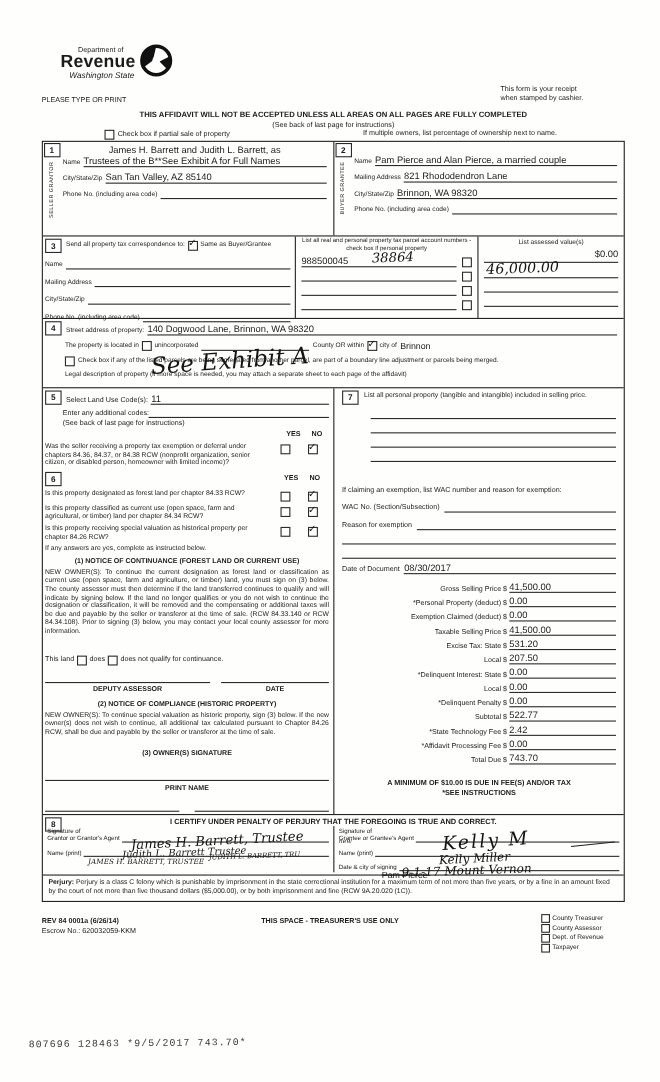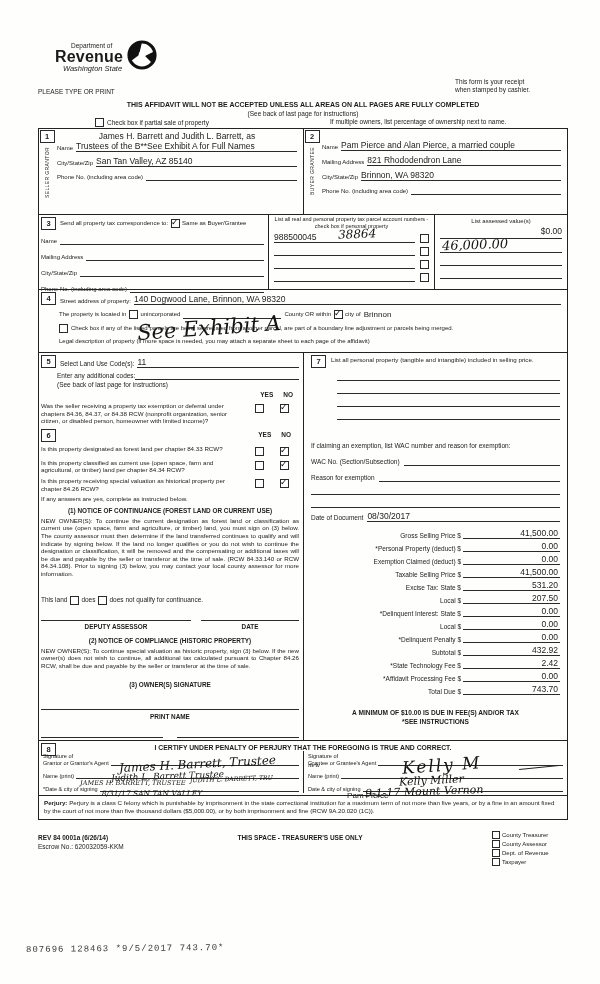--- a/index.html
+++ b/index.html
@@ -29,21 +29,21 @@
   .formbox{position:absolute;left:38px;top:128px;width:530px;border:1.5px solid #222;box-sizing:border-box;}
   .half{width:50%;box-sizing:border-box;display:flex;}
   .vstrip{width:16px;flex:none;display:flex;flex-direction:column;align-items:center;padding-top:1px;}
   .vlabel{margin-top:4px;writing-mode:vertical-rl;transform:rotate(180deg);font-size:5px;
           letter-spacing:.4px;color:#222;line-height:6px;text-align:center;}
   .fields{flex:1;padding:1px 6px 2px 2px;display:flex;flex-direction:column;}
   .frow{display:flex;align-items:flex-end;margin-top:4px;}
   .frow .lbl{flex:none;margin-right:3px;white-space:nowrap;}
   .taxrow{display:flex;align-items:flex-end;height:13px;}
   .taxlbl{width:150px;text-align:right;font-size:6.5px;white-space:nowrap;flex:none;}
-  .taxval{flex:1;border-bottom:1px solid #2a2a2a;text-align:right;font-size:8.5px;line-height:10px;padding-right:2px;margin-left:2px;}
+  .taxval{flex:1;border-bottom:1px solid #2a2a2a;text-align:left;font-size:8.5px;line-height:10px;padding-right:2px;margin-left:2px;}
   .qrow{display:flex;align-items:flex-start;margin-top:3px;}
   .qtext{width:196px;flex:none;}
   .qboxes{flex:1;display:flex;justify-content:flex-end;gap:16px;padding-right:10px;padding-top:2px;}
   .sigline{position:relative;border-bottom:1px solid #2a2a2a;}
   .mono{font-family:"Liberation Mono","DejaVu Sans Mono",monospace;}
 </style>
 </head>
 <body>
 
 <div class="page">
@@ -366,21 +366,21 @@
           <div class="taxrow">
               <span class="taxlbl">Local  $</span>
               <span class="taxval">0.00</span>
             </div>
           <div class="taxrow">
               <span class="taxlbl">*Delinquent Penalty  $</span>
               <span class="taxval">0.00</span>
             </div>
           <div class="taxrow">
               <span class="taxlbl">Subtotal  $</span>
-              <span class="taxval">432.92</span>
+              <span class="taxval">522.77</span>
             </div>
           <div class="taxrow">
               <span class="taxlbl">*State Technology Fee  $</span>
               <span class="taxval">2.42</span>
             </div>
           <div class="taxrow">
               <span class="taxlbl">*Affidavit Processing Fee  $</span>
               <span class="taxval">0.00</span>
             </div>
           <div class="taxrow">
@@ -409,26 +409,20 @@
               <span class="hand" style="position:absolute;left:0px;top:6px;font-size:9px;white-space:nowrap;transform:rotate(-2deg);">Judith L. Barrett Trustee</span>
             </div>
           </div>
           <div class="row" style="height:13px;position:relative;">
             <span style="font-size:5.6px;flex:none;">Name (print)</span>
             <div class="sigline grow" style="margin-left:2px;">
               <span class="hand" style="position:absolute;left:4px;top:1px;font-size:6.6px;white-space:nowrap;">JAMES H. BARRETT, TRUSTEE</span>
               <span class="hand" style="position:absolute;left:114px;top:-3px;font-size:6.2px;white-space:nowrap;transform:rotate(-2deg);">JUDITH L. BARRETT, TRU</span>
             </div>
           </div>
-          <div class="row" style="height:13px;position:relative;">
-            <span style="font-size:5.6px;flex:none;">*Date &amp; city of signing</span>
-            <div class="sigline grow" style="margin-left:2px;">
-              <span class="hand" style="position:absolute;left:2px;top:-2px;font-size:7.5px;white-space:nowrap;">8/31/17  SAN TAN VALLEY</span>
-            </div>
-          </div>
         </div>
         <div class="grow" style="border-left:1.2px solid #222;box-sizing:border-box;padding:0 4px;">
           <div class="row" style="height:15px;position:relative;">
             <div style="font-size:5.6px;line-height:6.4px;flex:none;">
               <div>Signature of</div>
               <div>Grantee or Grantee's Agent</div>
             </div>
             <div class="sigline grow" style="margin-left:2px;">
               <span class="hand" style="position:absolute;left:24px;top:-10px;font-size:17px;white-space:nowrap;transform:rotate(-4deg);letter-spacing:2px;">Kelly M</span>
               <span style="position:absolute;right:4px;top:2px;border-top:1.3px solid #222;width:40px;transform:rotate(-6deg);"></span>

